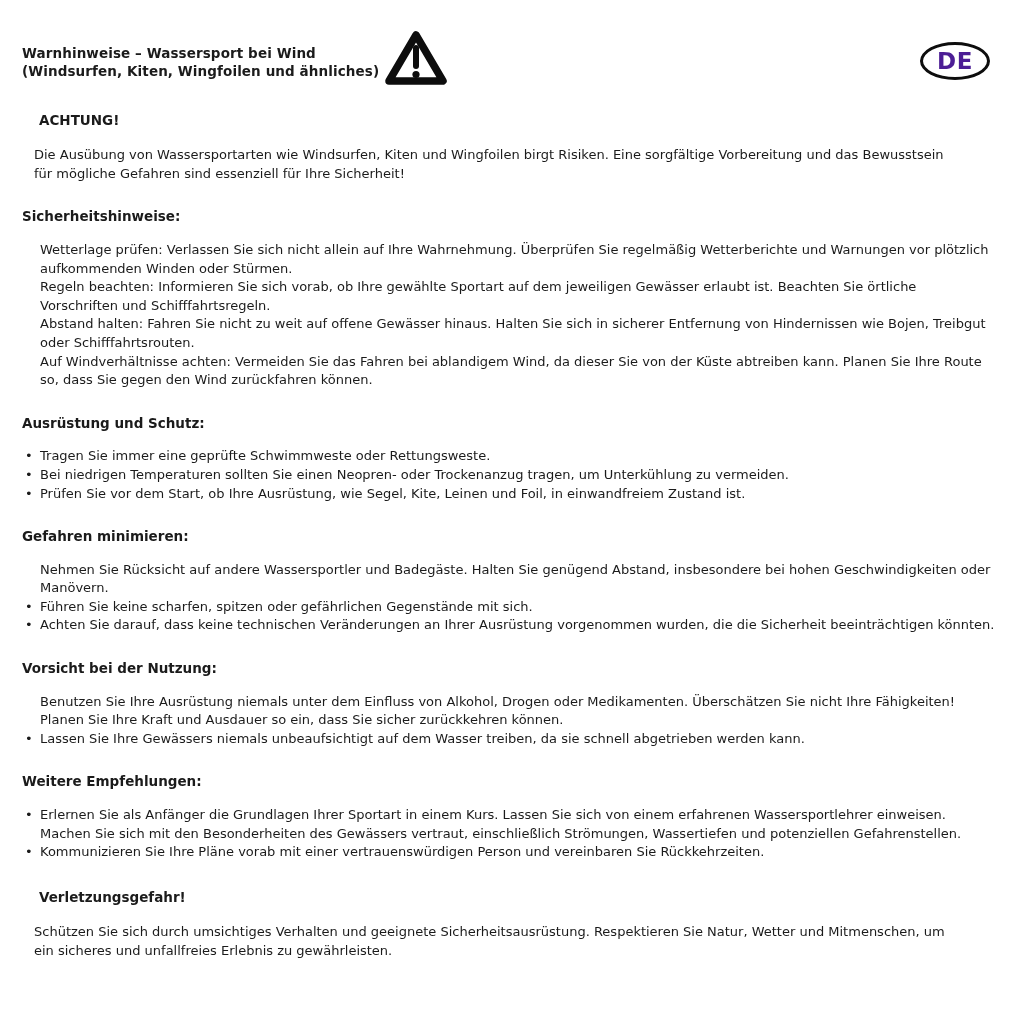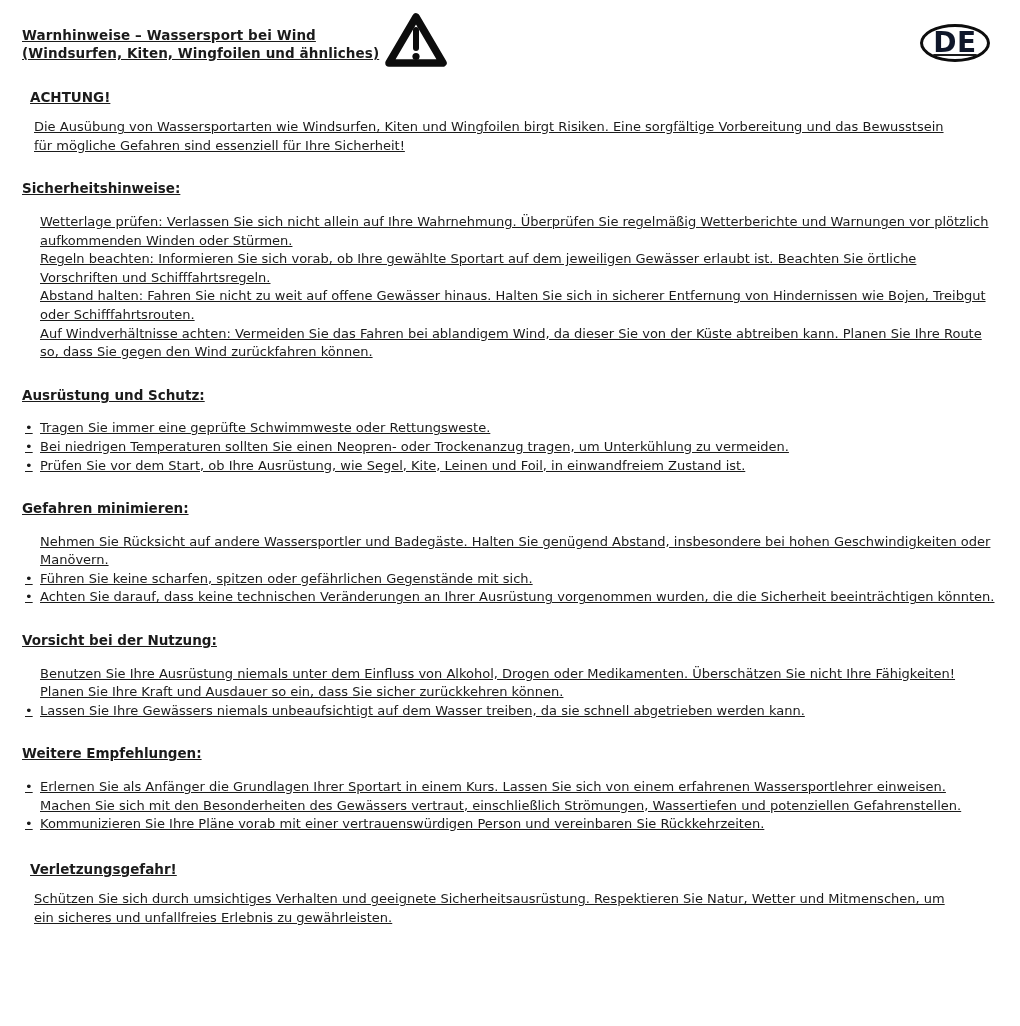--- a/index.html
+++ b/index.html
@@ -13,22 +13,21 @@
     font-family: "DejaVu Sans", "Liberation Sans", sans-serif;
     font-size: 13px;
     line-height: 18.6px;
     color: #1b1b1b;
     overflow: hidden;
   }
   .page {
     box-sizing: border-box;
     width: 1020px;
     height: 1026px;
-    padding: 10px 24px 0 22px;
-    text-decoration: underline;
+    padding: 28px 24px 0 22px;
   }
 
   
   .header {
     display: flex;
     align-items: flex-start;
   }
   .title-block {
     padding-top: 16px;
     font-weight: bold;
@@ -48,31 +47,31 @@
     margin-right: 6px;
     box-sizing: border-box;
     width: 70px;
     height: 38px;
     border: 3.5px solid #0d0d0d;
     border-radius: 50%;
     display: flex;
     align-items: center;
     justify-content: center;
     font-weight: bold;
-    font-size: 28px;
+    font-size: 23px;
     letter-spacing: 0.5px;
-    color: #0f172a;
+    color: #4c1d95;
   }
 
   
   .note { margin-top: 12px; }
   .note-heading {
     font-weight: bold;
     font-size: 13.5px;
-    margin: 8px;
+    margin: 17px;
   }
   .note-body {
     margin: 12px;
     max-width: 915px;
   }
   .closing { margin-top: 26px; }
 
   
   .doc-section { margin-top: 24px; }
   .section-heading {

